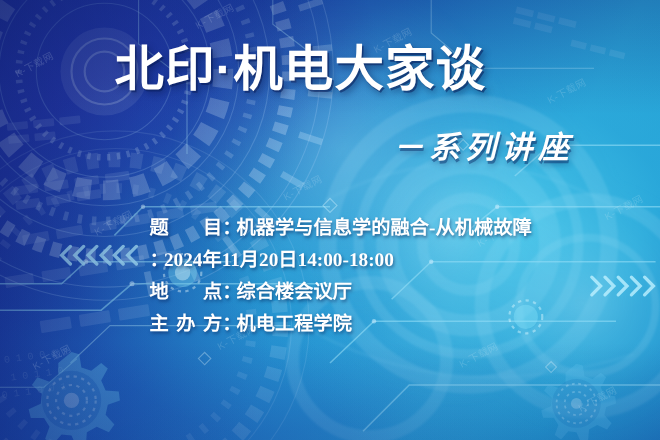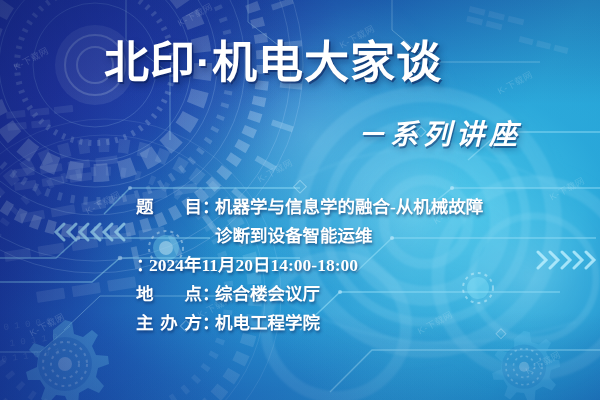--- a/index.html
+++ b/index.html
@@ -460,23 +460,20 @@
 
     <div class="sub-title">－系列讲座</div>
 
     <div class="info">
 
       <div class="info-row">
         <span class="info-label">题  目</span>
         <span class="info-colon">：</span>
         <span class="info-value">机器学与信息学的融合-从机械故障</span>
       </div>
-      <div class="info-cont">
-        <span>诊断到设备智能运维</span>
-      </div>
 
       <div class="info-row">
         <span class="info-colon">：</span>
         <span class="info-value">2024年11月20日14:00-18:00</span>
       </div>
 
       <div class="info-row">
         <span class="info-label">地  点</span>
         <span class="info-colon">：</span>
         <span class="info-value">综合楼会议厅</span>

